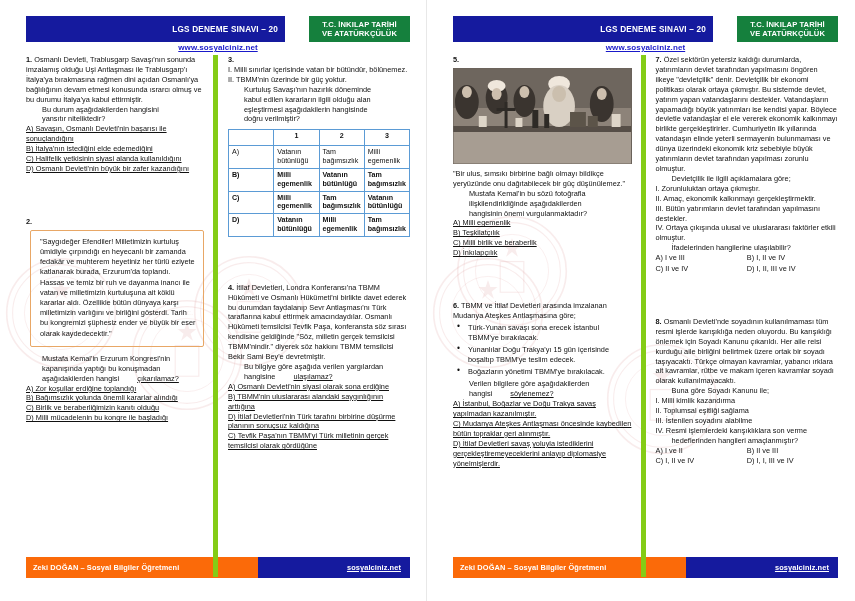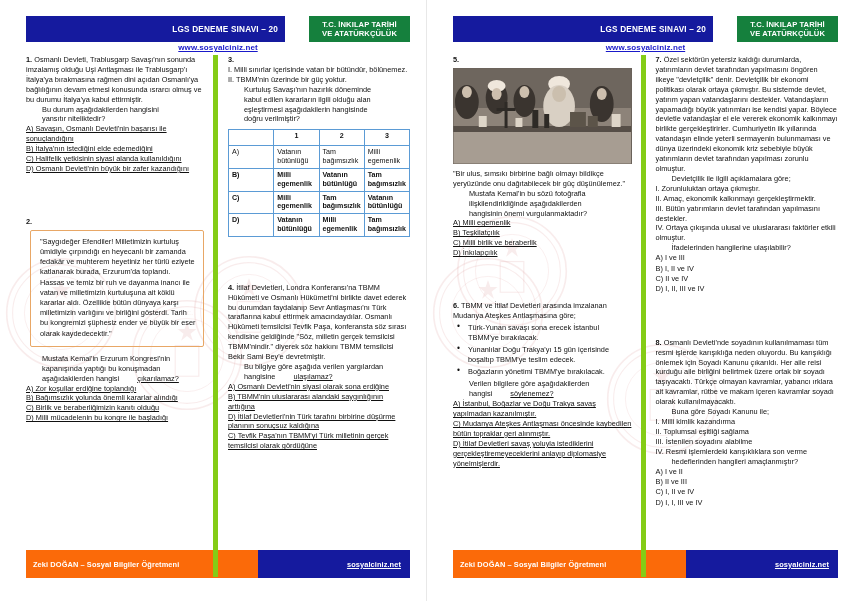--- a/index.html
+++ b/index.html
@@ -119,21 +119,21 @@
   }
   ul.bul li{
     font-size:7.35px;line-height:9.9px;color:#111111;
     position:relative;margin-bottom:2px;padding-left:2px;
   }
   ul.bul li:before{
     content:"\2022";position:absolute;left:-9px;top:-1px;font-size:8.5px;
   }
   
   .ans2{
-    display:flex;flex-wrap:wrap;font-size:7.35px;line-height:10.4px;color:#111111;flex-direction:column;
+    display:flex;flex-wrap:wrap;font-size:7.35px;line-height:10.4px;color:#111111;
   }
   .ans2 span{width:50%;box-sizing:border-box;}
   
   .photo{
     width:100%;height:96px;
     margin:3px 0 5px 0;
     position:relative;overflow:hidden;
     background:#9d938a;
   }
   
@@ -145,21 +145,21 @@
     pointer-events:none;
   }
   .wm.a{left:128px;top:296px;}
   .wm.b{left:190px;top:252px;}
   .wm.c{left:2px;top:254px;}
   .wm.d{left:176px;top:340px;}
   
   .ftr{
     position:absolute;
     left:26px;right:16px;bottom:23px;
-    display:flex;height:28px;
+    display:flex;height:21px;
   }
   .ftr-orange{
     flex:1;background:#fb6a09;display:flex;align-items:center;
     padding-left:7px;box-sizing:border-box;
   }
   .ftr-orange span{color:#ffffff;font-size:7.4px;font-weight:bold;letter-spacing:.1px;}
   .ftr-blue{
     width:152px;background:#151a9e;display:flex;align-items:center;justify-content:flex-end;
     padding-right:9px;box-sizing:border-box;
   }

